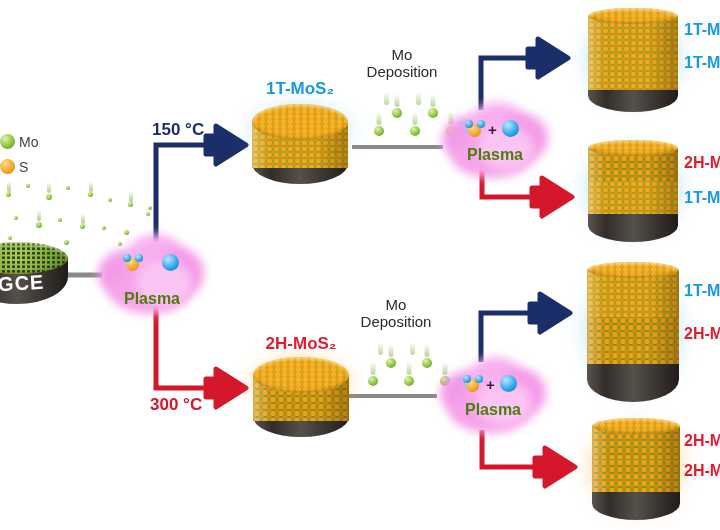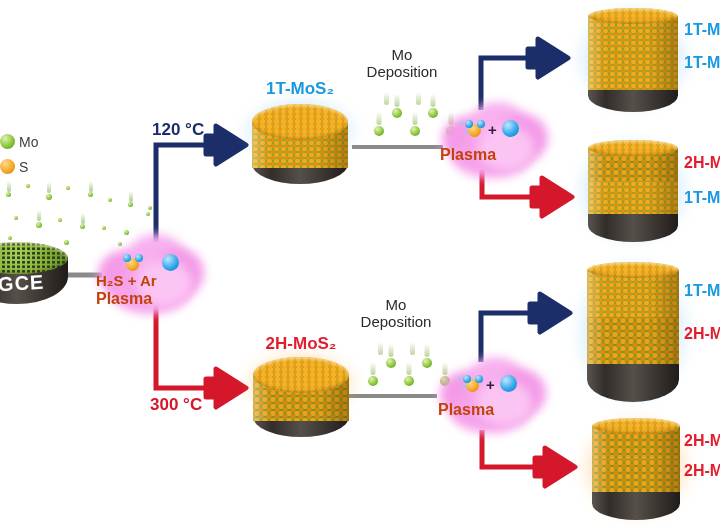--- a/index.html
+++ b/index.html
@@ -34,21 +34,21 @@
   .cyl-mid::after{content:"";position:absolute;inset:0;
       background:linear-gradient(90deg,rgba(255,255,235,.32),rgba(255,255,255,0) 18%,rgba(0,0,0,0) 68%,rgba(70,45,0,.32));}
   .cyl-half{position:absolute;left:0;width:100%;}
   .cyl-base{position:absolute;left:0;z-index:2;
       background:linear-gradient(90deg,#5a544f,#332d2a 20%,#56504b 50%,#3b3531 75%,#201c1a);
       border-radius:0 0 50% 50% / 0 0 60% 60%;}
 
   
   .cloud{position:absolute;z-index:2;}
   .cloud i{position:absolute;display:block;border-radius:50%;filter:blur(5px);}
-  .cloud-text{position:absolute;width:100%;color:#c2410c;font-weight:bold;z-index:4;}
+  .cloud-text{position:absolute;width:100%;text-align:center;color:#4d7c0f;font-weight:bold;z-index:4;}
   .mol{position:absolute;width:18px;height:16px;}
   .mol .o{position:absolute;left:2px;top:4px;width:13px;height:13px;border-radius:50%;
           background:radial-gradient(circle at 35% 30%,#ffd98f,#f2a51f 60%,#c07b0a);}
   .mol .h1,.mol .h2{position:absolute;width:8px;height:8px;border-radius:50%;
           background:radial-gradient(circle at 35% 30%,#bfe6ff,#29a3e8 60%,#1277b8);}
   .mol .h1{left:-1px;top:0;}
   .mol .h2{left:11px;top:0;}
   .ar{position:absolute;border-radius:50%;
       background:radial-gradient(circle at 35% 30%,#bfe6ff,#29a3e8 60%,#1277b8);}
   .plus{position:absolute;font-weight:bold;color:#331d3c;}
@@ -153,25 +153,24 @@
     <i style="left:30px;top:2px;width:60px;height:52px;background:#f8b0ef;"></i>
     <i style="left:58px;top:16px;width:50px;height:50px;background:#f49be8;"></i>
     <i style="left:14px;top:38px;width:80px;height:44px;background:#f6a3ea;"></i>
     <i style="left:40px;top:28px;width:56px;height:46px;background:#fbc4f3;"></i>
     <span class="mol" style="left:28px;top:22px;">
         <span class="o"></span>
         <span class="h1"></span>
         <span class="h2"></span>
       </span>
     <span class="ar" style="left:66px;top:22px;width:17px;height:17px;"></span>
-    <div class="cloud-text" style="top:40px;font-size:15px;">H₂S + Ar</div>
     <div class="cloud-text" style="top:58px;font-size:16px;">Plasma</div>
   </div>
 
-  <div class="t temp-navy" style="left:152px;top:120px;">120 °C</div>
+  <div class="t temp-navy" style="left:152px;top:120px;">150 °C</div>
   <div class="t temp-red" style="left:150px;top:395px;">300 °C</div>
 
   <div class="t prod-blue" style="left:252px;top:79px;width:96px;">1T-MoS₂</div>
   <div class="cyl" style="left:252px;top:104px;width:96px;height:80px;">
     <div class="glow glow-blue" style="left:-12px;top:-8px;width:120px;height:70px;"></div>
     <div class="cyl-base" style="top:46px;width:96px;height:34px;"></div>
     <div class="cyl-mid lat1T" style="top:18px;width:96px;height:46px;"></div>
     <div class="cyl-top latTop" style="top:0;width:96px;height:36px;"></div>
   </div>
 

